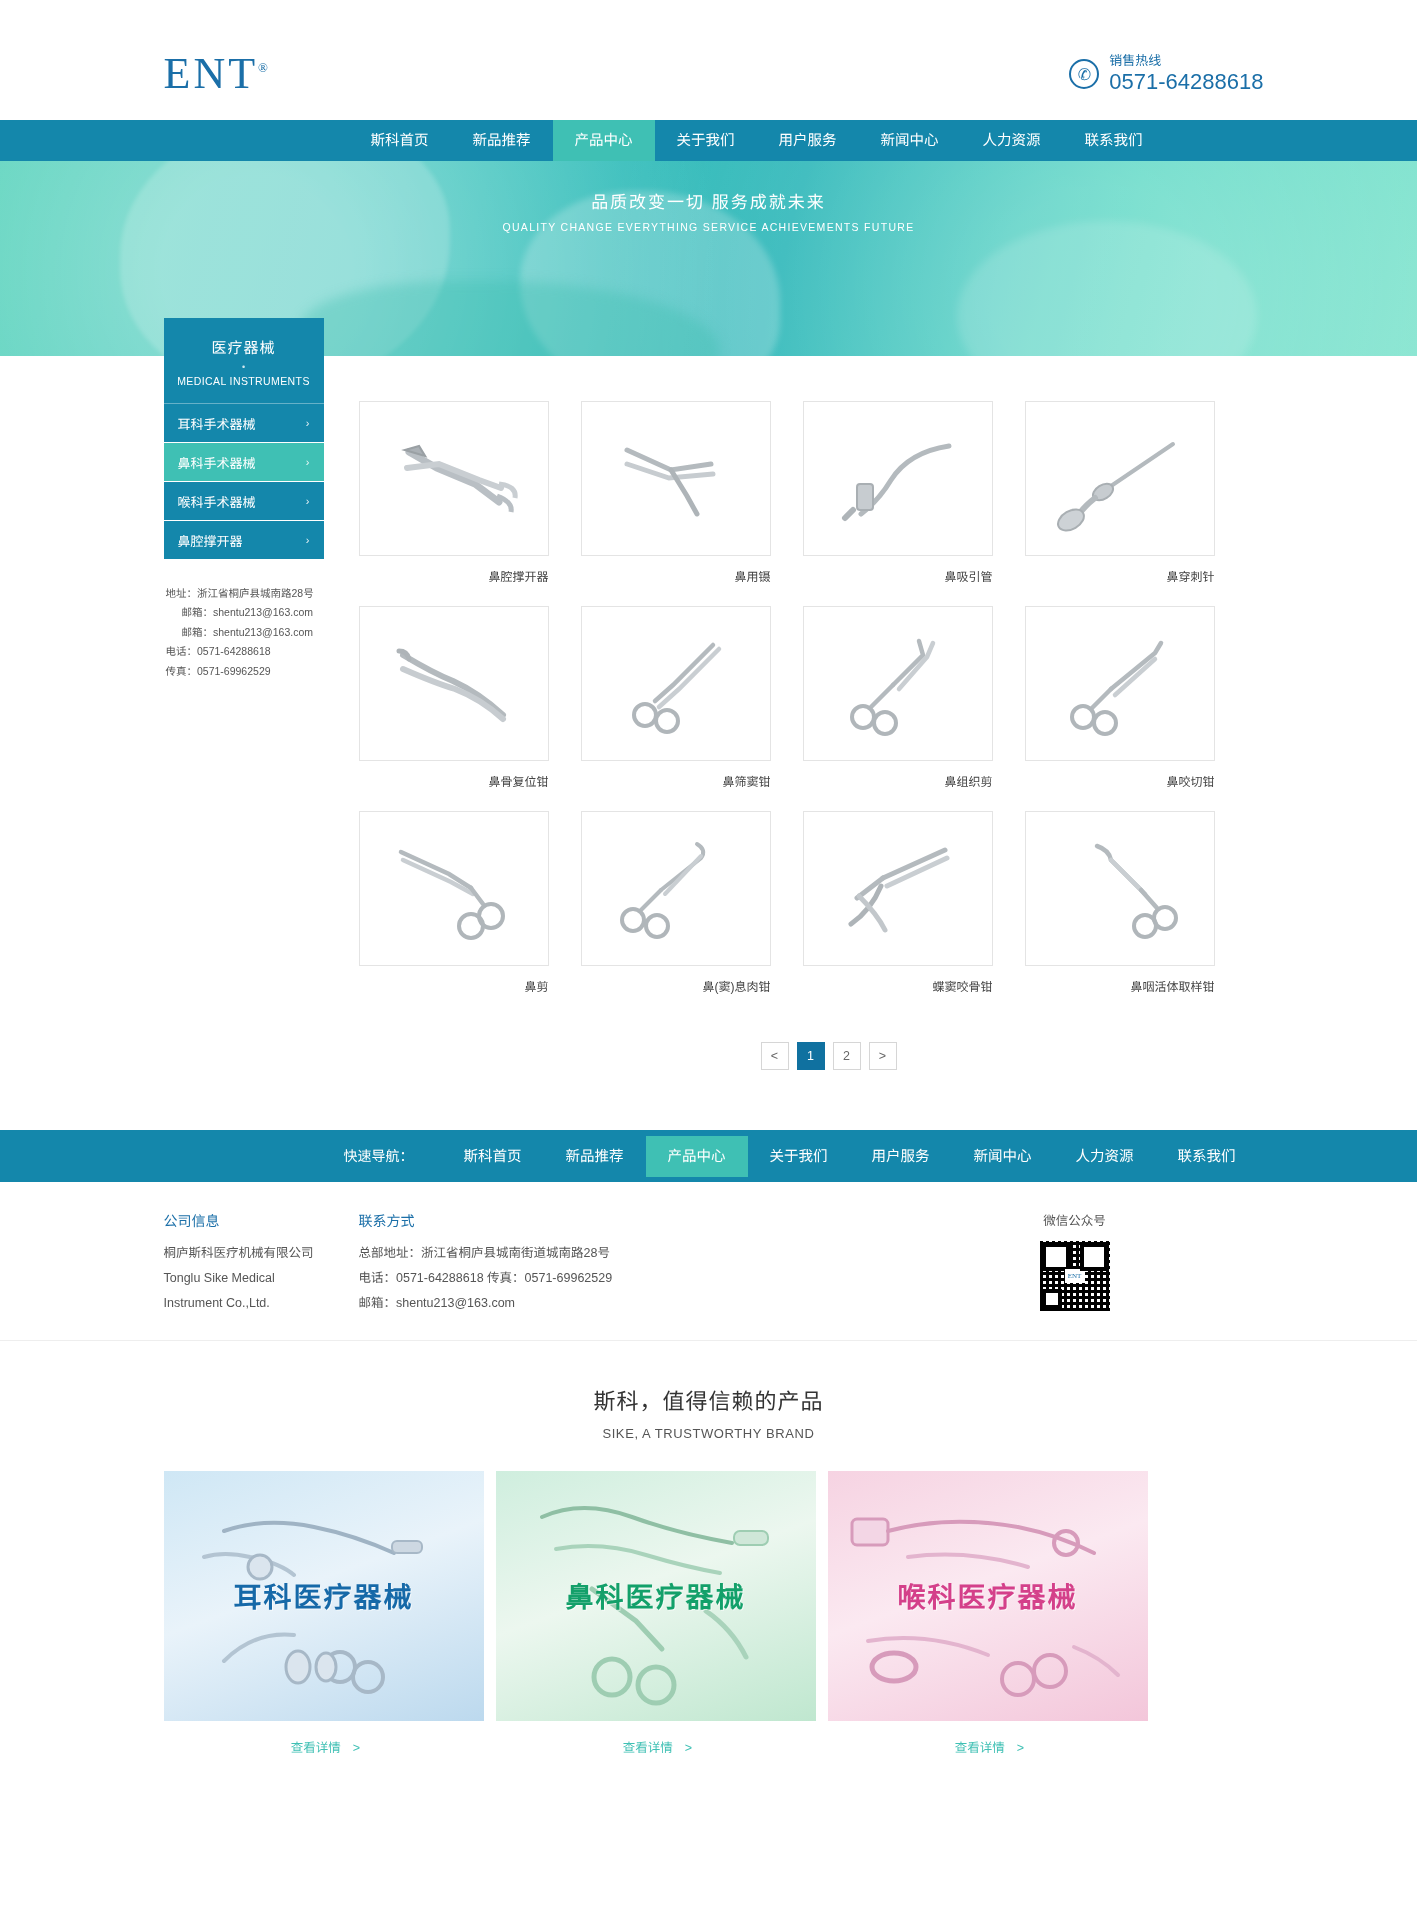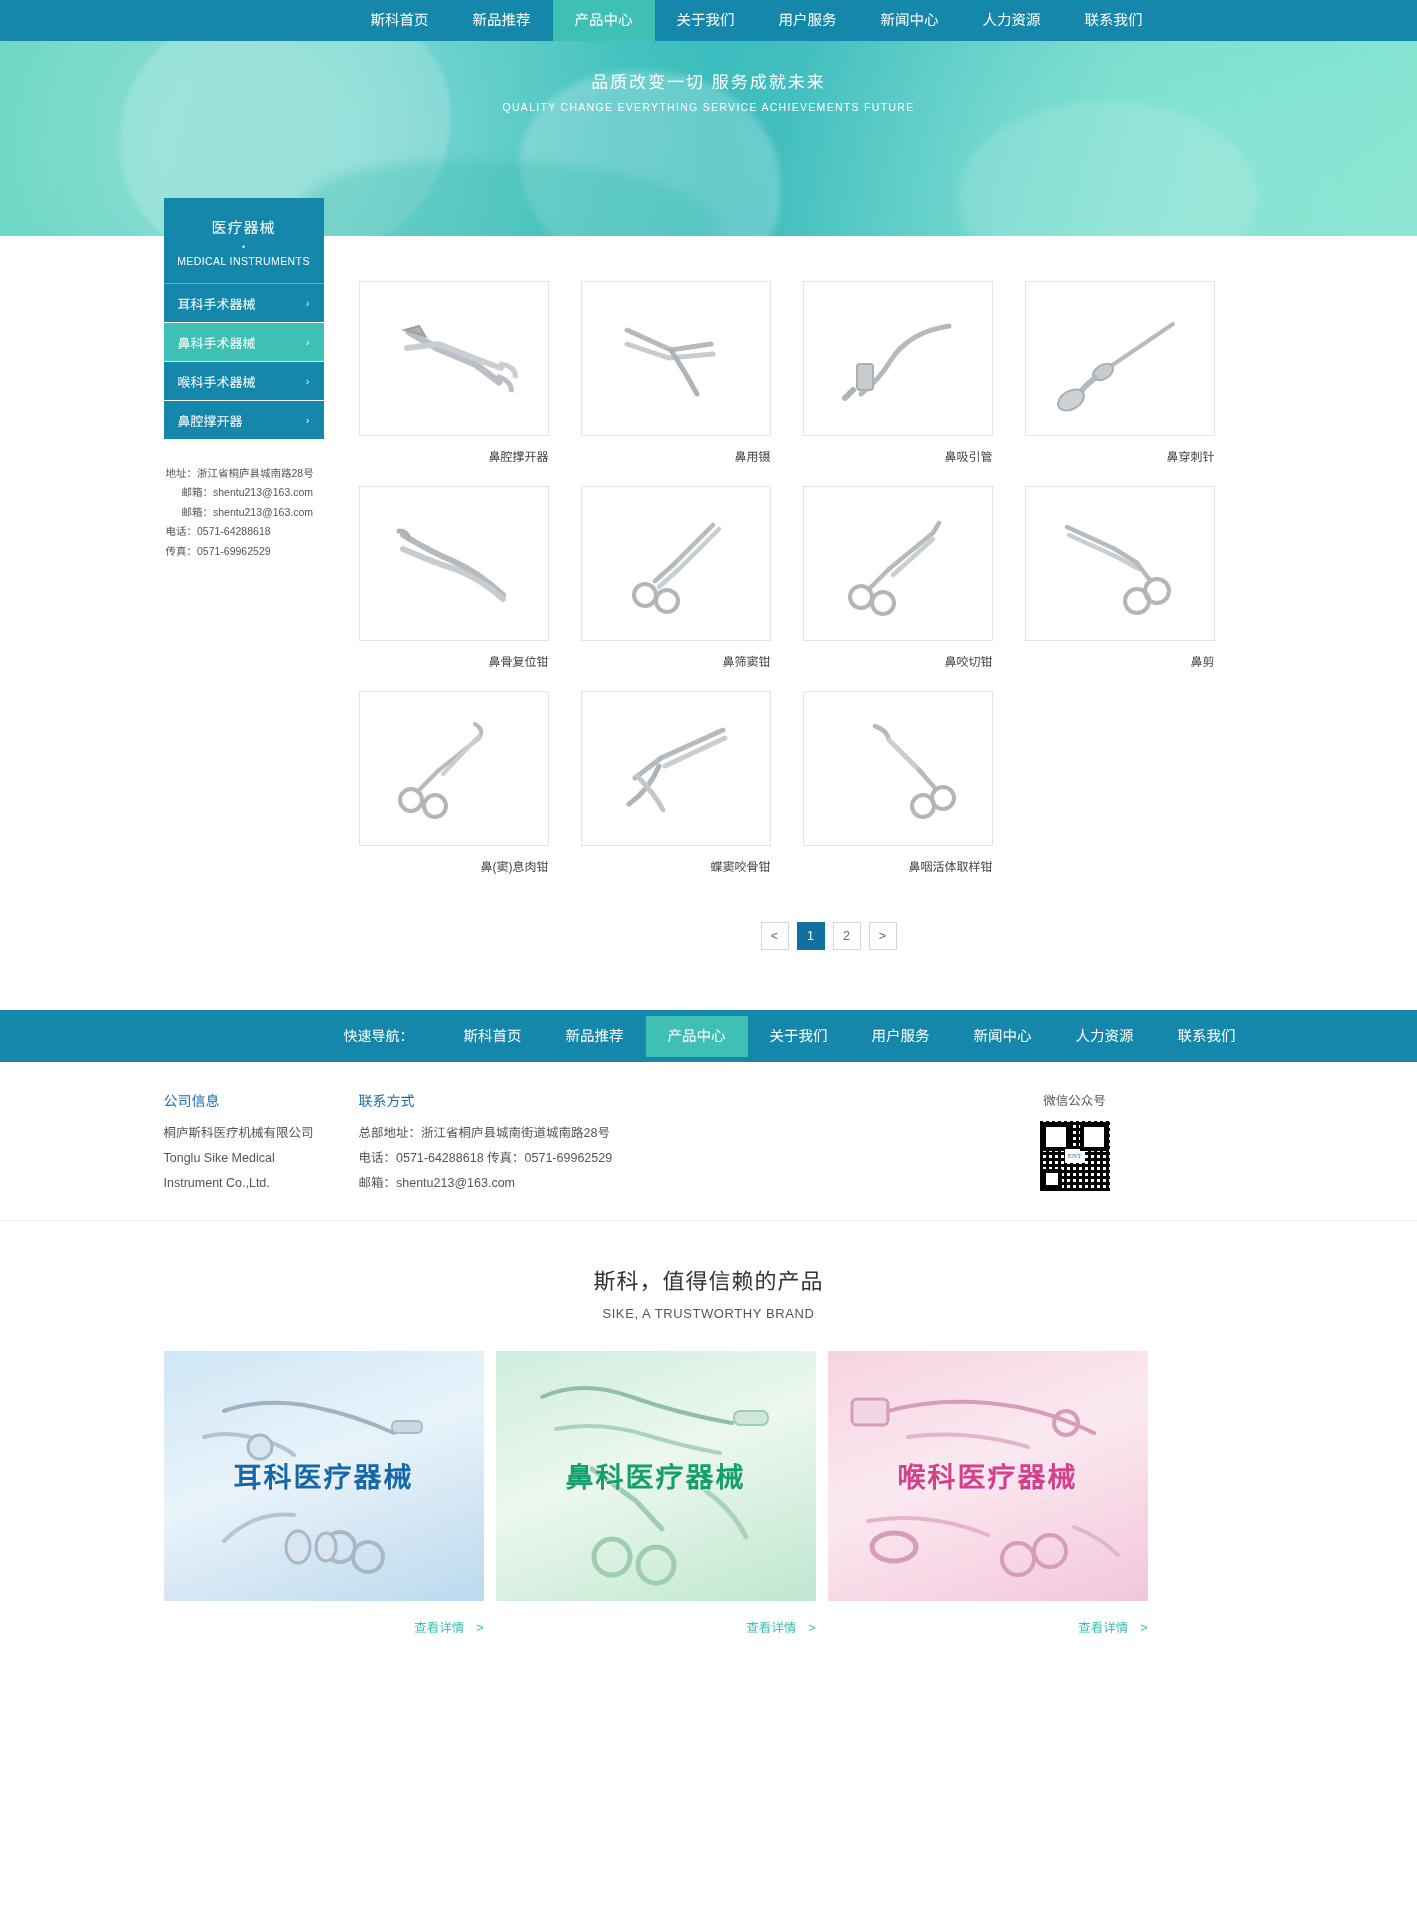--- a/index.html
+++ b/index.html
@@ -297,30 +297,44 @@
     text-shadow: 1px 1px 0 rgba(255,255,255,.6);
   }
   .c1 .cat-title { color: #1669a8; }
   .c2 .cat-title { color: #13a06a; }
   .c3 .cat-title { color: #d4408a; }
   .cat-more {
     margin-top: 16px;
     color: #3fc0b4;
     font-size: 12.5px;
     cursor: pointer;
-    text-align: right;
+    text-align: center;
     padding-left: 4px;
   }
   .cat-more .chev { margin-left: 12px; }
 </style>
 </head>
 <body>
 
 <div class="page">
 
+  <div class="header">
+    <div class="header-inner">
+      <div class="logo">
+        <span>ENT</span><span class="reg">®</span>
+      </div>
+      <div class="hotline">
+        <div class="hotline-icon">✆</div>
+        <div class="hotline-txt">
+          <div class="hotline-label">销售热线</div>
+          <div class="hotline-num">0571-64288618</div>
+        </div>
+      </div>
+    </div>
+  </div>
 
   <div class="nav">
     <div class="nav-inner">
       <div class="nav-item">斯科首页</div>
       <div class="nav-item">新品推荐</div>
       <div class="nav-item active">产品中心</div>
       <div class="nav-item">关于我们</div>
       <div class="nav-item">用户服务</div>
       <div class="nav-item">新闻中心</div>
       <div class="nav-item">人力资源</div>
@@ -452,20 +466,34 @@
                 <path d="M112 16 L72 56 L54 72"></path>
                 <path d="M118 20 L78 60 L58 78" stroke="#c9ced2"></path>
                 <circle cx="44" cy="86" r="11" stroke="#b0b6ba" stroke-width="4"></circle>
                 <circle cx="66" cy="92" r="11" stroke="#b0b6ba" stroke-width="4"></circle>
               </g>
             </svg>
           </div>
           <div class="caption">鼻筛窦钳</div>
         </div>
 
+        <div class="card">
+          <div class="thumb">
+            <svg width="150" height="110" viewBox="0 0 150 110">
+              <g fill="none" stroke="#b4babe" stroke-width="4.5" stroke-linecap="round">
+                <path d="M96 12 L100 26 L70 56"></path>
+                <path d="M110 14 L104 28 L76 60" stroke="#c9ced2"></path>
+                <path d="M70 56 L48 78"></path>
+                <circle cx="40" cy="88" r="11" stroke="#b0b6ba" stroke-width="4"></circle>
+                <circle cx="62" cy="94" r="11" stroke="#b0b6ba" stroke-width="4"></circle>
+              </g>
+            </svg>
+          </div>
+          <div class="caption">鼻组织剪</div>
+        </div>
 
         <div class="card">
           <div class="thumb">
             <svg width="150" height="110" viewBox="0 0 150 110">
               <g fill="none" stroke="#b4babe" stroke-width="4.5" stroke-linecap="round">
                 <path d="M116 14 L110 24 L66 60"></path>
                 <path d="M110 30 L70 66" stroke="#c9ced2"></path>
                 <path d="M66 60 L46 80"></path>
                 <circle cx="38" cy="88" r="11" stroke="#b0b6ba" stroke-width="4"></circle>
                 <circle cx="60" cy="94" r="11" stroke="#b0b6ba" stroke-width="4"></circle>

